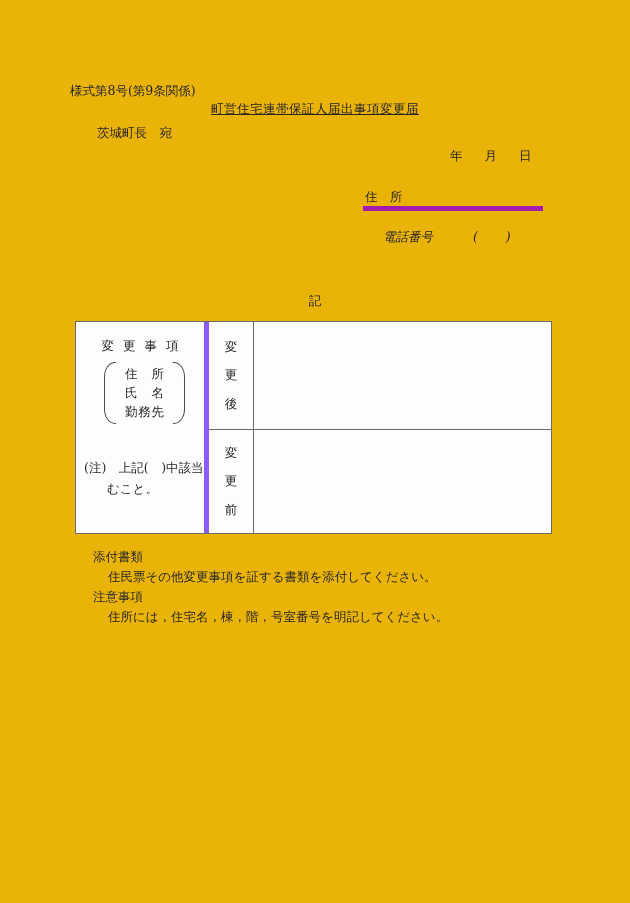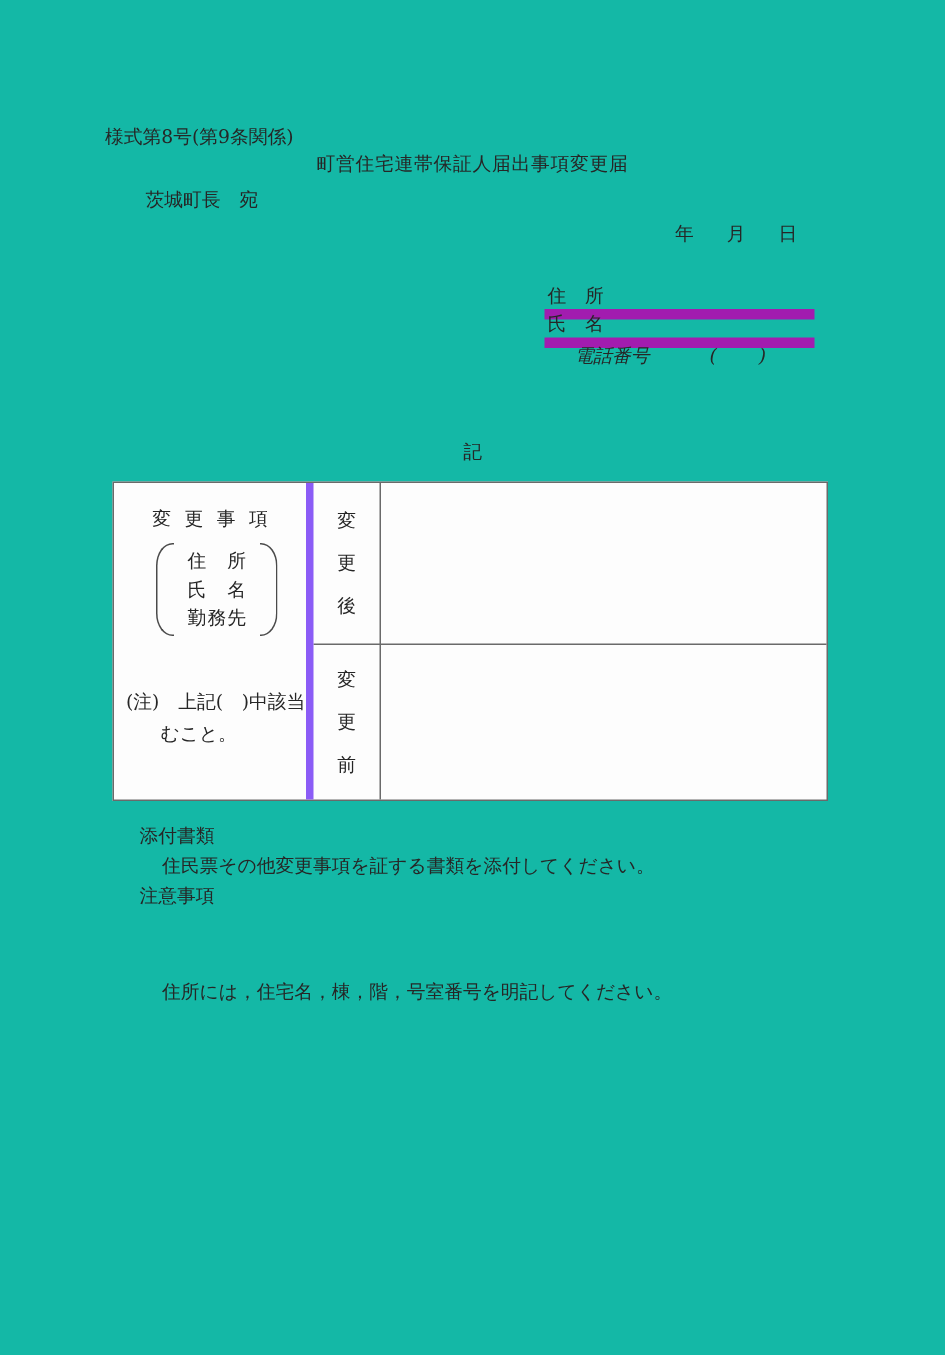--- a/index.html
+++ b/index.html
@@ -5,37 +5,37 @@
   html,body{margin:0;padding:0;}
   body{
     font-family:"DejaVu Serif","Liberation Serif",serif;
     color:#262626;
     background:#fafafa;
   }
   .page{
     position:relative;
     width:630px;
     height:903px;
-    background:#14b8a6;
+    background:#eab308;
     overflow:hidden;
     font-size:12.5px;
     line-height:1.15;
   }
   .abs{position:absolute;}
 
   
   .form-number{left:70px;top:84px;}
-  .doc-title{left:0;top:102px;width:630px;text-align:center;letter-spacing:0.5px;}
+  .doc-title{left:0;top:102px;width:630px;text-align:center;letter-spacing:0.5px;text-decoration:underline;}
   .addressee{left:97px;top:126px;text-align:center;}
   .date-line{left:450px;top:149px;display:flex;gap:22px;}
 
   
   .field-line{
     left:363px;width:178px;
-    border-bottom:7px solid #a21caf;
+    border-bottom:5px solid #a21caf;
     padding:0 0 2px 2px;
   }
   .addr-line{top:190px;}
   .name-line{top:209px;}
   .phone-line{left:383px;top:230px;font-style:italic;}
   .phone-paren{margin-left:36px;letter-spacing:1px;}
 
   
   .statement{left:84px;top:272px;width:520px;text-indent:13px;font-size:12px;letter-spacing:-0.2px;white-space:nowrap;}
   .ki{left:0;top:294px;width:630px;text-align:center;}
@@ -80,43 +80,39 @@
   .bracket-rows{flex:1;display:flex;flex-direction:column;justify-content:space-around;padding:2px 0;}
   .bracket-row{display:flex;justify-content:space-between;padding:0 9px;line-height:18px;}
 
   .note-block{position:absolute;left:8px;top:136px;width:122px;line-height:20.5px;}
   .note-cont{padding-left:23px;}
 
   
   .attach-heading{left:93px;top:550px;}
   .attach-text{left:108px;top:570px;}
   .notes-heading{left:93px;top:590px;text-align:right;}
-  .notes-text{left:108px;top:610px;margin-top:44px;}
+  .notes-text{left:108px;top:610px;}
 </style>
 </head>
 <body>
 
 <div class="page">
 
   <div class="abs form-number">様式第8号(第9条関係)</div>
   <div class="abs doc-title">町営住宅連帯保証人届出事項変更届</div>
   <div class="abs addressee">茨城町長　宛</div>
 
   <div class="abs date-line">
     <span>年</span>
     <span>月</span>
     <span>日</span>
   </div>
 
   <div class="abs field-line addr-line">
     <span>住　所</span>
-    <span></span>
-  </div>
-  <div class="abs field-line name-line">
-    <span>氏　名</span>
     <span></span>
   </div>
   <div class="abs phone-line">
     <span>電話番号</span>
     <span class="phone-paren">(　　)</span>
   </div>
 
   <div class="abs ki">記</div>
 
   <div class="abs change-table">

